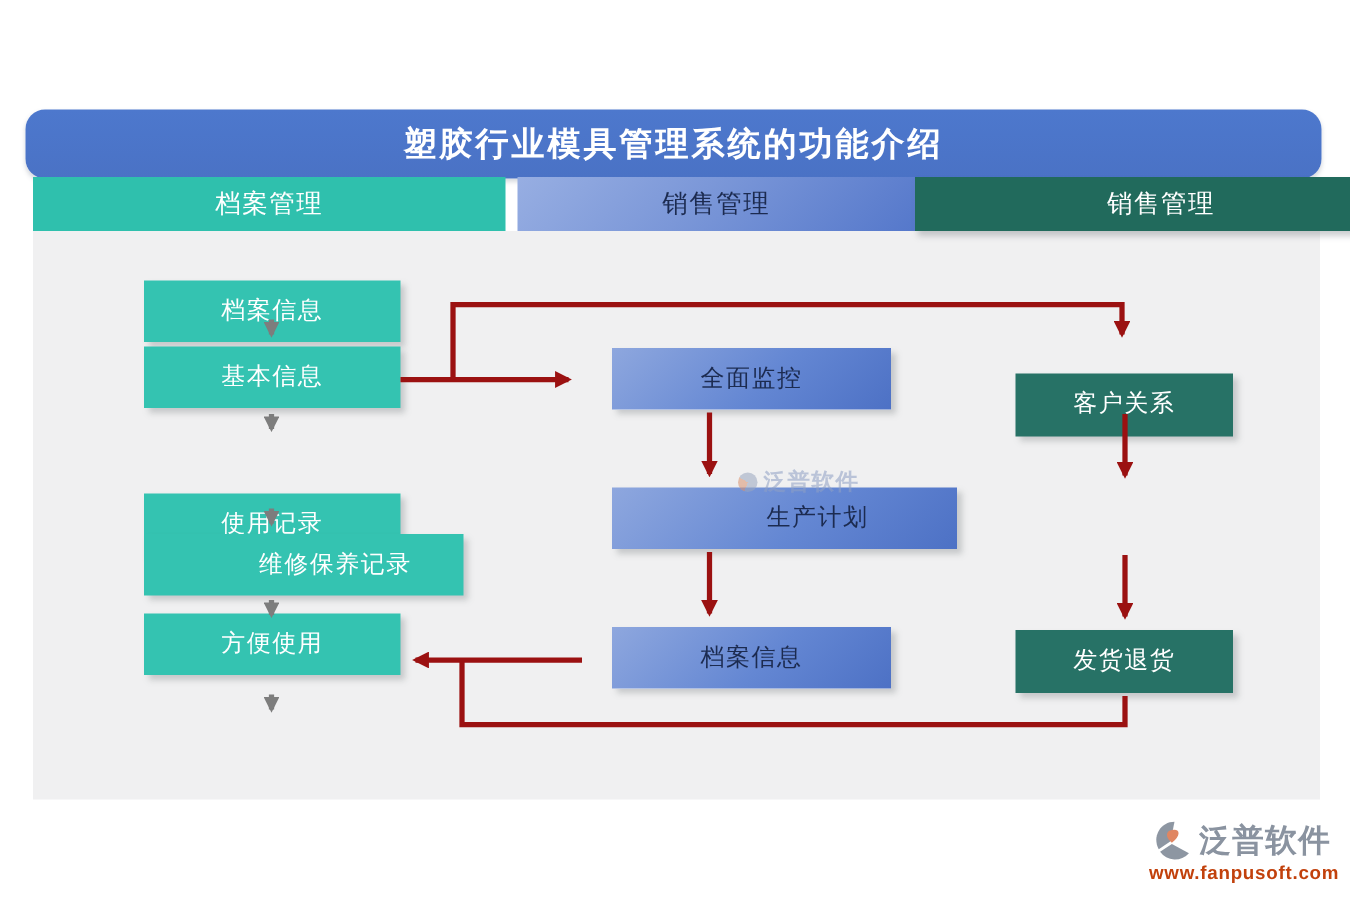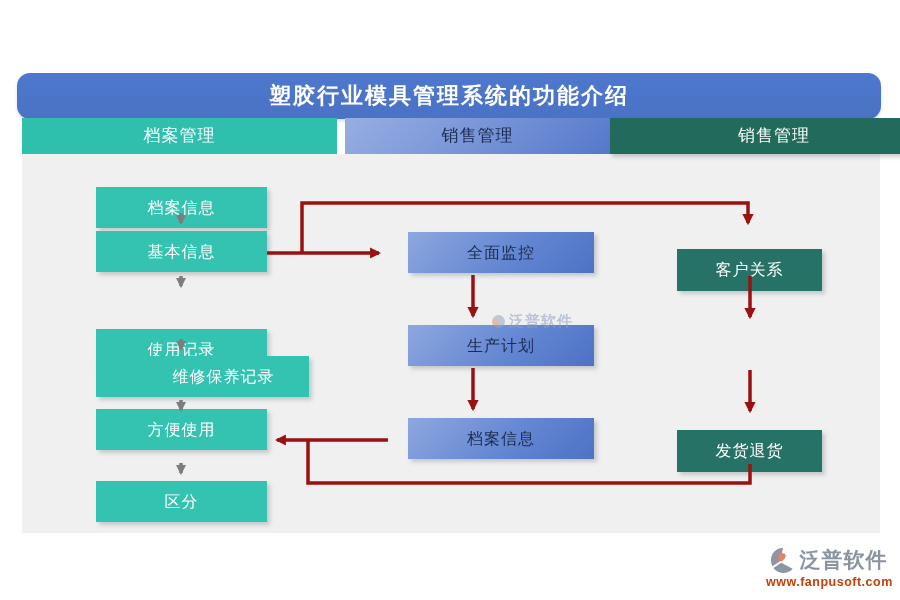--- a/index.html
+++ b/index.html
@@ -37,22 +37,22 @@
     box-shadow:3px 3px 4px rgba(120,125,130,.35);
   }
   .n-teal{background:#34c3b1;color:#ffffff;width:171px;height:41px;line-height:41px;left:96px;}
   .n-blue{
     background:linear-gradient(135deg,#8ea7de 0%,#6487d3 55%,#4d71c5 100%);
     color:#1c2b50;width:186px;height:41px;line-height:41px;left:408px;
   }
   .n-green{background:#277266;color:#ffffff;width:145px;height:42px;line-height:42px;left:677px;}
   .b-a1{top:170px;margin-top:17px;} .b-a2{top:231px;} .b-a3{top:294px;margin-top:35px;}
   .b-a4{top:356px;padding-left:42px;} .b-a5{top:394px;margin-top:15px;} .b-a6{top:481px;}
-  .b-p1{top:232px;} .b-p2{top:325px;} .b-p3{top:418px;}
-  .b-s1{top:249px;} .b-s2{top:326px;} .b-s3{top:430px;}
+  .b-p1{top:232px;} .b-p2{top:325px;padding-left:44px;} .b-p3{top:418px;}
+  .b-s1{top:249px;} .b-s2{top:326px;} .b-s3{top:420px;}
   .overlay{position:absolute;left:0;top:0;pointer-events:none;}
   .watermark{
     position:absolute;left:492px;top:312px;display:flex;align-items:center;gap:4px;
     opacity:.55;color:#8fa0c4;font-size:15px;font-weight:bold;letter-spacing:1px;
   }
   .wm-dot{width:13px;height:13px;border-radius:50%;
     background:conic-gradient(#9aa6bf 0 200deg,#d9926f 200deg 300deg,#9aa6bf 300deg 360deg);}
   .footer{
     position:absolute;left:766px;top:546px;width:124px;
     font-family:"Liberation Sans","DejaVu Sans",sans-serif;
@@ -74,21 +74,20 @@
 
   <div class="hdr hdr-archive">档案管理</div>
   <div class="hdr hdr-production">销售管理</div>
   <div class="hdr hdr-sales">销售管理</div>
 
   <div class="node n-teal b-a1">档案信息</div>
   <div class="node n-teal b-a2">基本信息</div>
   <div class="node n-teal b-a3">使用记录</div>
   <div class="node n-teal b-a4">维修保养记录</div>
   <div class="node n-teal b-a5">方便使用</div>
-  <div class="node n-teal b-a6">区分</div>
 
   <div class="node n-blue b-p1">全面监控</div>
   <div class="node n-blue b-p2">生产计划</div>
   <div class="node n-blue b-p3">档案信息</div>
 
   <div class="node n-green b-s1">客户关系</div>
   <div class="node n-green b-s3">发货退货</div>
 
   <svg class="overlay" width="900" height="600">
     <defs>

